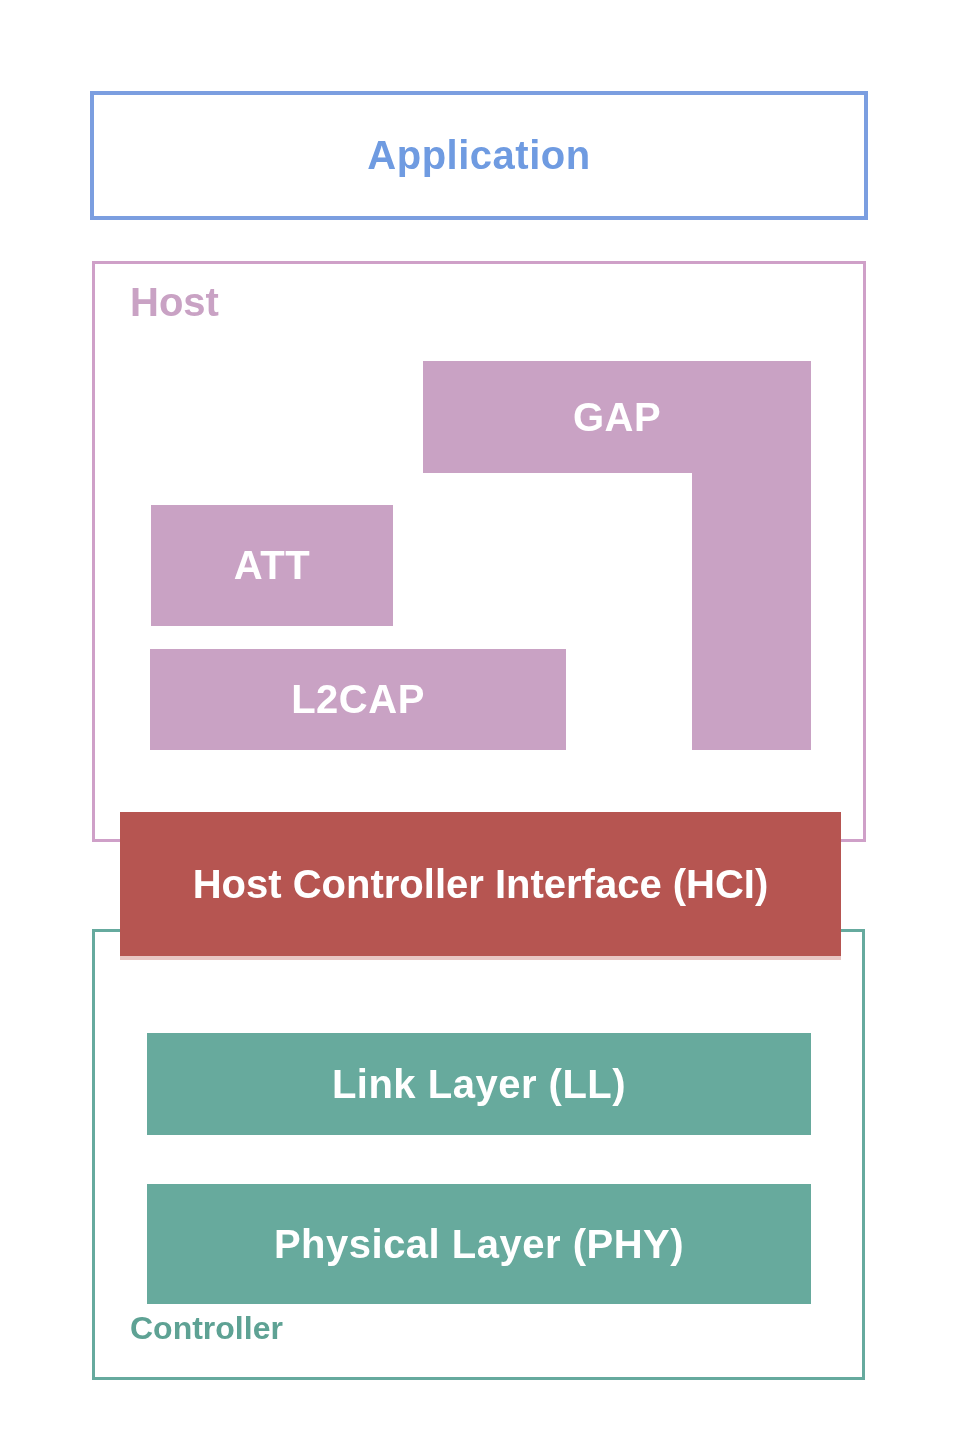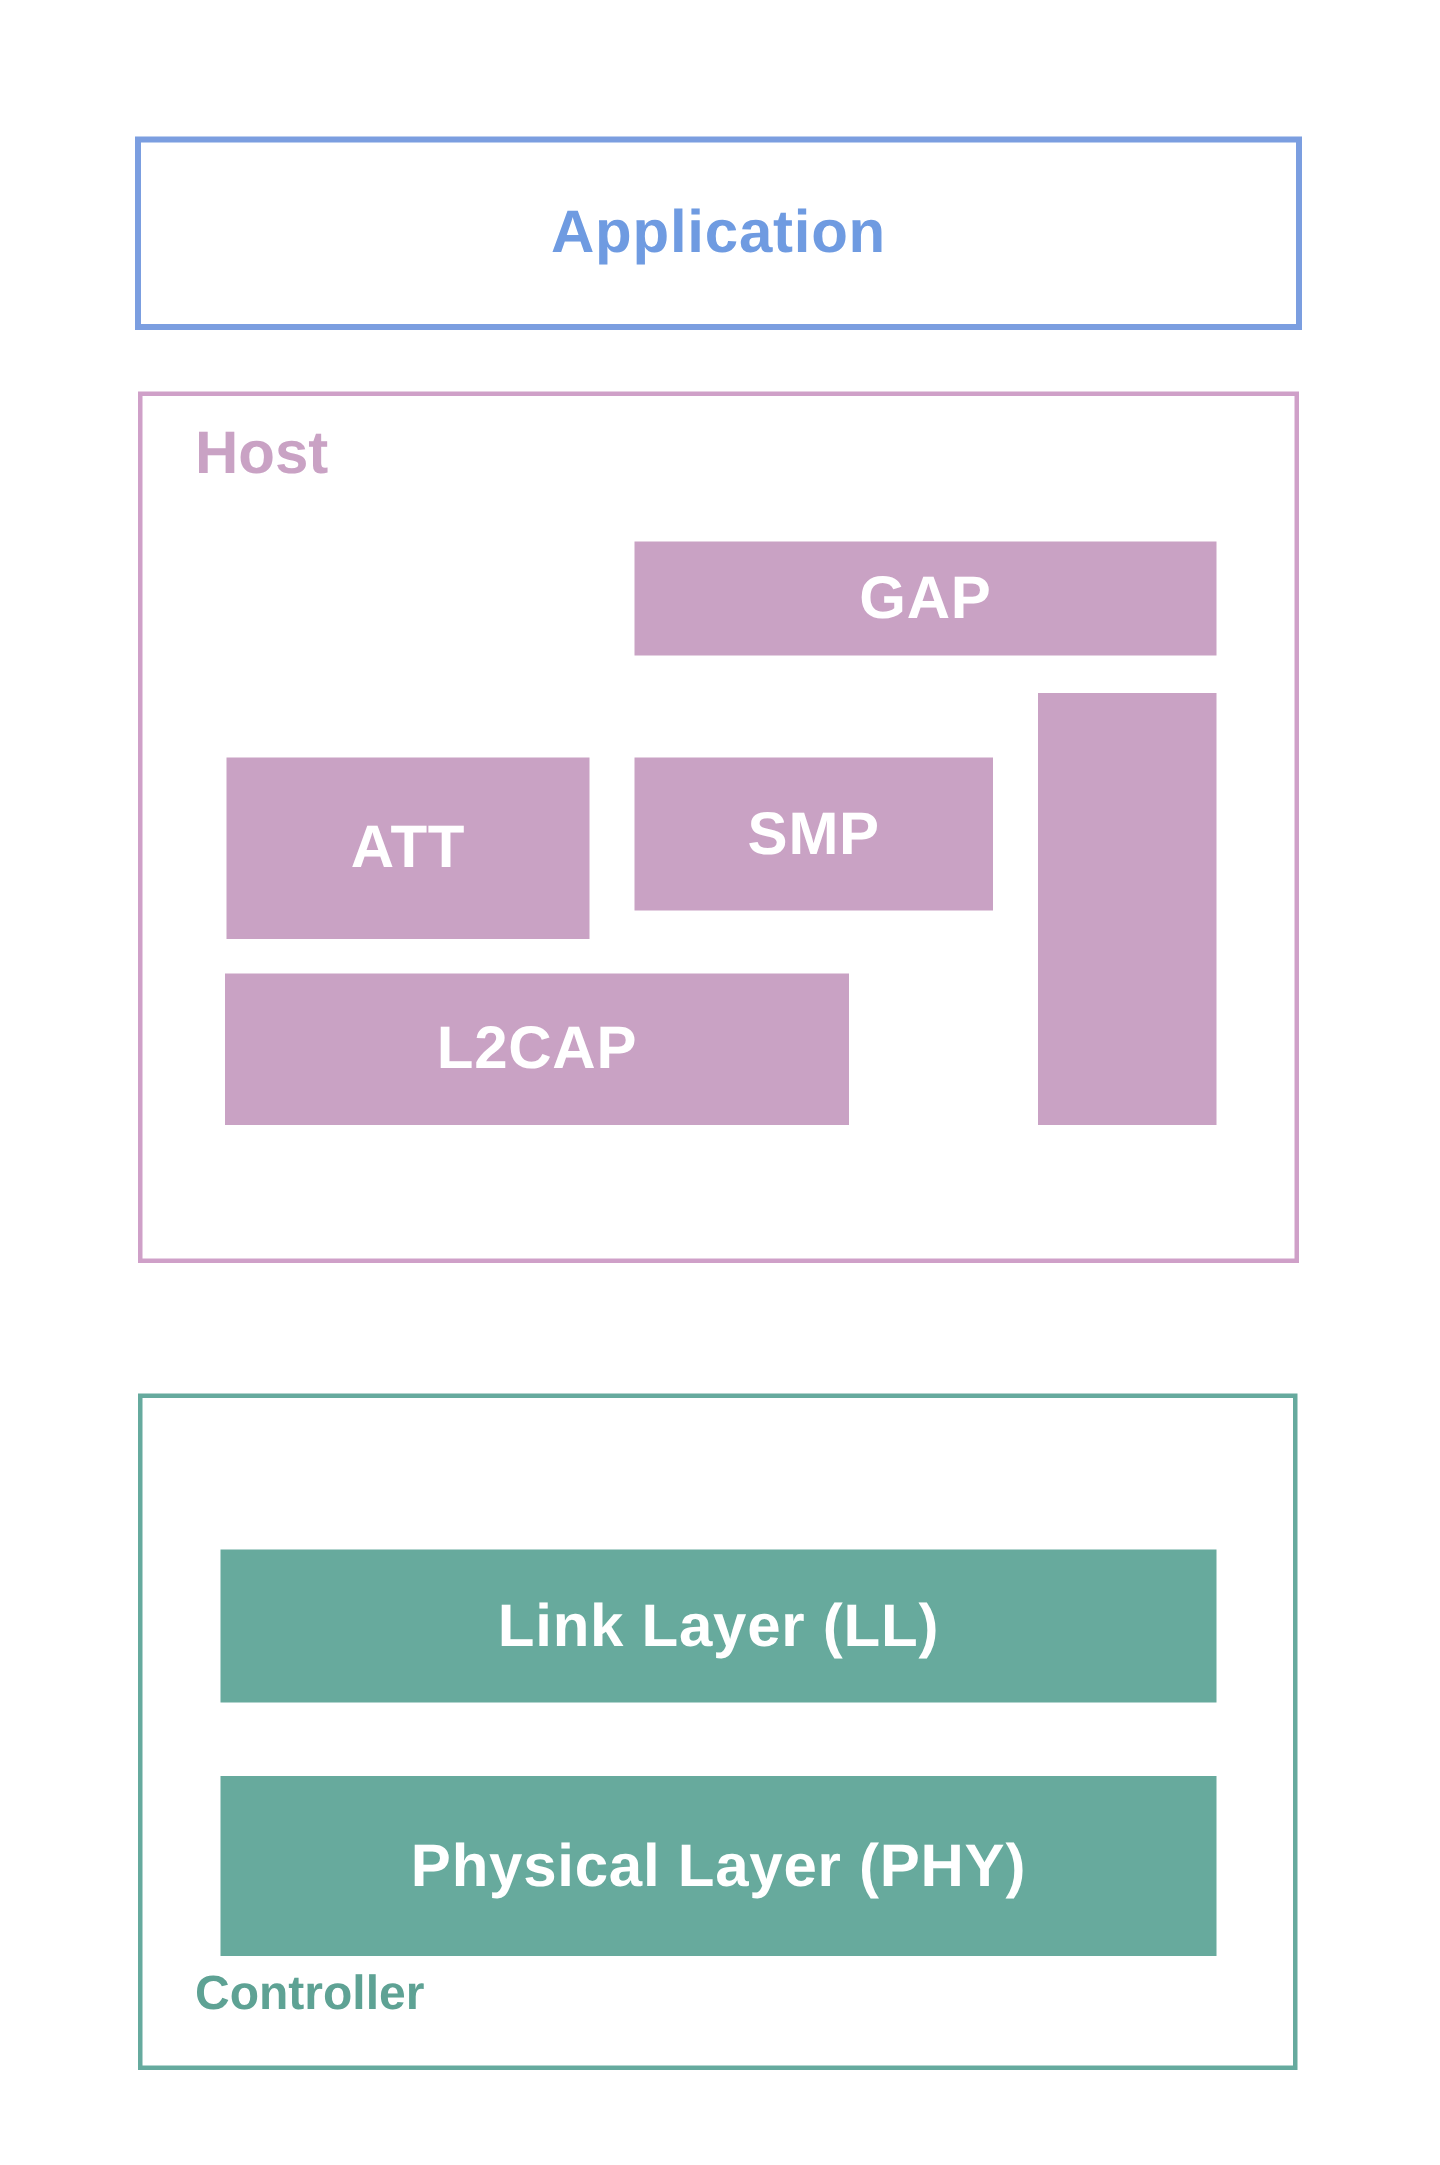--- a/index.html
+++ b/index.html
@@ -48,21 +48,21 @@
   
   .block {
     display: flex; align-items: center; justify-content: center;
     color: #ffffff; font-size: 40px; font-weight: bold;
     z-index: 2; letter-spacing: 0.5px;
   }
   .pink  { background: #c9a2c4; }
   .teal  { background: #67aa9d; margin-top: 12px; }
 
   .gatt   { left: 151px; top: 361px; width: 242px; height: 102px; }
-  .gapbar { left: 423px; top: 361px; width: 388px; height: 76px; }
+  .gapbar { left: 423px; top: 361px; width: 388px; height: 112px; }
   .gapext { left: 692px; top: 462px; width: 119px; height: 288px; }
   .att    { left: 151px; top: 505px; width: 242px; height: 121px; }
   .smp    { left: 423px; top: 505px; width: 239px; height: 102px; }
   .l2cap  { left: 150px; top: 649px; width: 416px; height: 101px; }
 
   .hci {
     left: 120px; top: 812px; width: 721px; height: 148px;
     background: #b65551;
     border-bottom: 4px solid #e9c6c4;
     z-index: 3;
@@ -88,28 +88,28 @@
 
   <div class="abs block pink gapbar">
     <span>GAP</span>
   </div>
   <div class="abs block pink gapext"></div>
 
   <div class="abs block pink att">
     <span>ATT</span>
   </div>
 
-  <div class="abs block pink smp">
-    <span>SMP</span>
-  </div>
 
   <div class="abs block pink l2cap">
     <span>L2CAP</span>
   </div>
 
+  <div class="abs hci">
+    <span>Host Controller Interface (HCI)</span>
+  </div>
 
   <div class="abs controller-box"></div>
 
   <div class="abs block teal ll">
     <span>Link Layer (LL)</span>
   </div>
 
   <div class="abs block teal phy">
     <span>Physical Layer (PHY)</span>
   </div>

